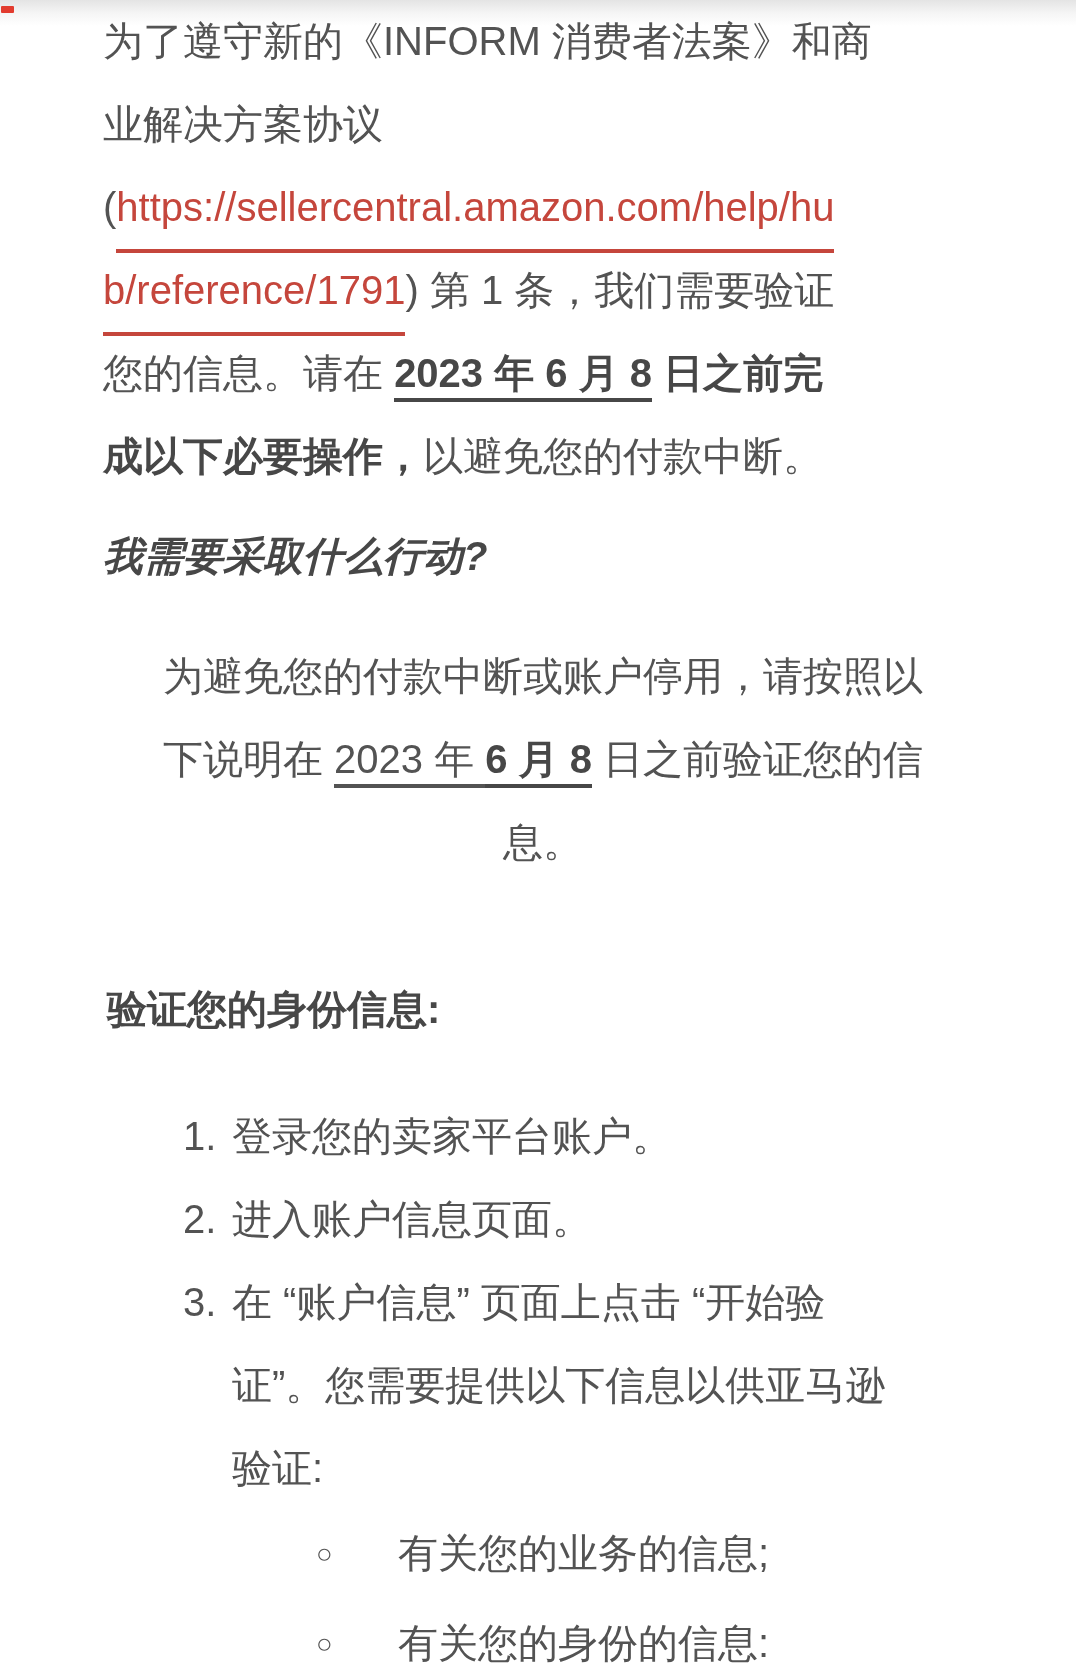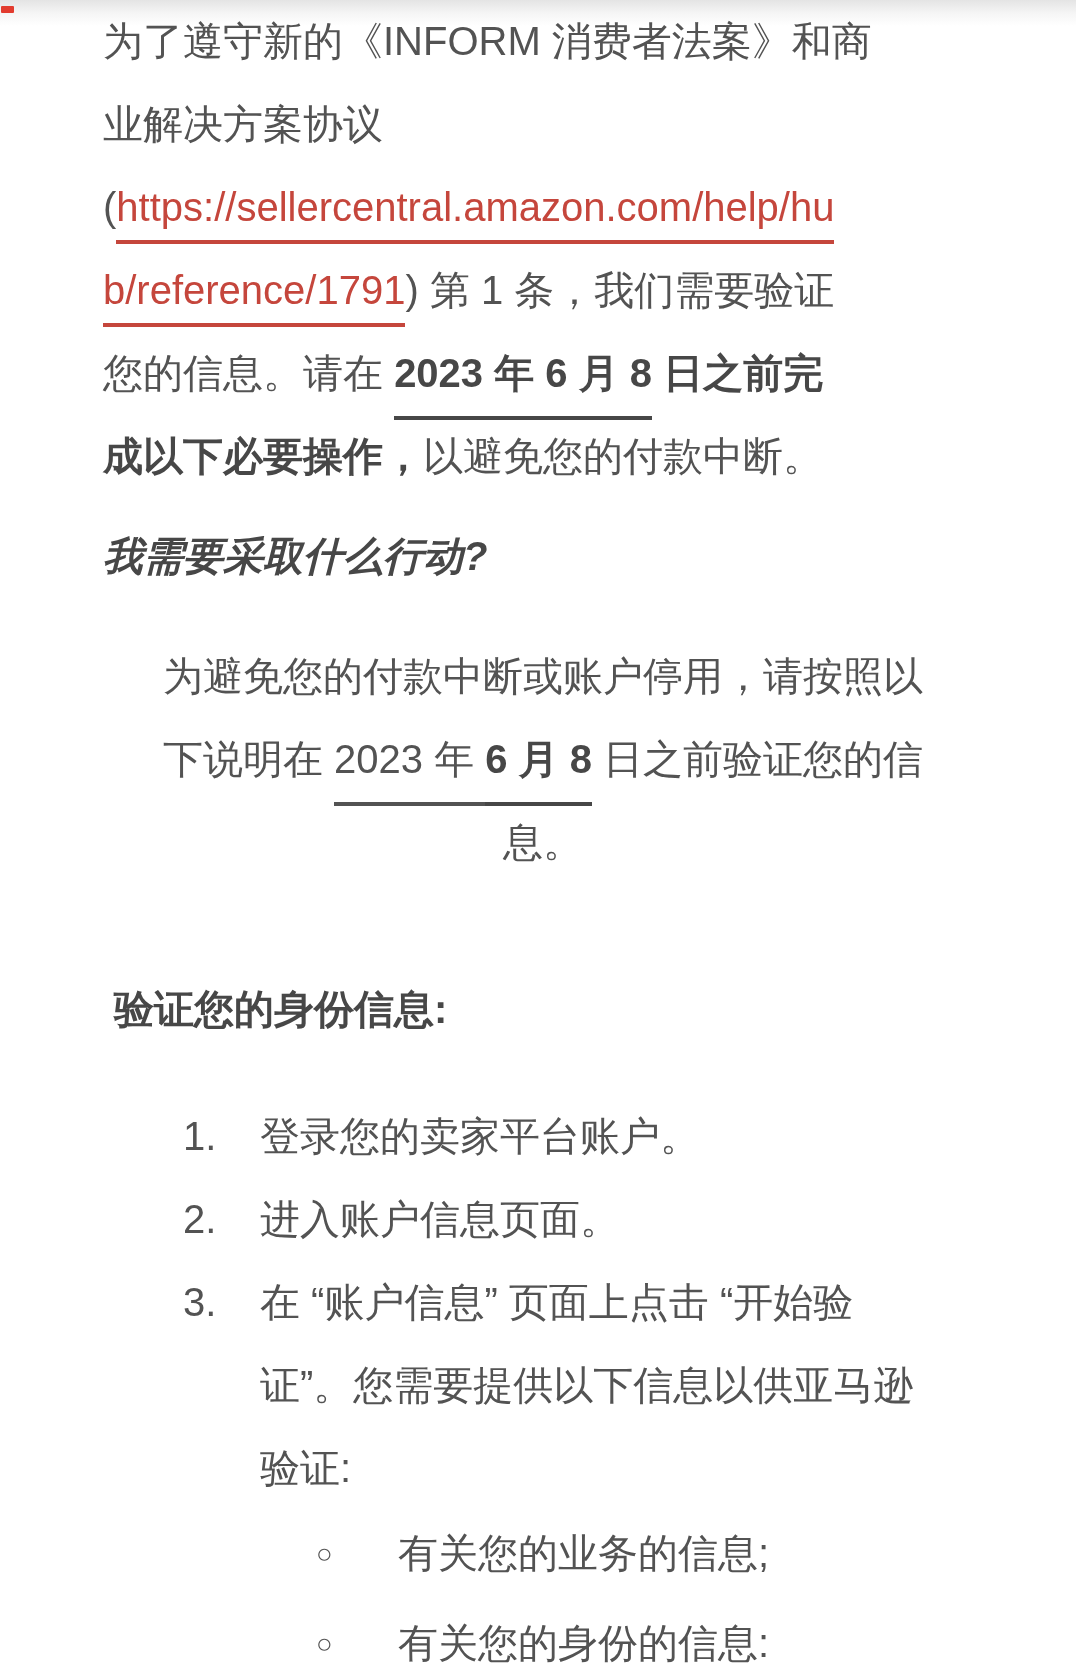--- a/index.html
+++ b/index.html
@@ -28,36 +28,36 @@
   .content{
     position:absolute;left:103px;top:0;width:880px;
     color:var(--text);
     font-size:40px;line-height:83px;
     word-break:keep-all;
   }
   .content span,.content a{white-space:nowrap;}
   .para1{margin:0 0 17px 0;}
   .h-actions{margin:0 0 37px 0;font-size:40px;font-weight:bold;color:var(--heading);line-height:83px;font-style:italic;}
   .para2{margin:0 0 84px 0;text-align:center;}
-  .h-verify{margin:0 0 44px 11px;font-size:40px;font-weight:bold;color:var(--heading);line-height:83px;}
+  .h-verify{margin:0 0 44px 4px;font-size:40px;font-weight:bold;color:var(--heading);line-height:83px;}
   .steps{margin:0;padding:0;}
   .step{display:flex;}
   .step-num{margin-left:80px;min-width:49px;flex:0 0 auto;}
-  .step-body{flex:1 1 auto;margin-left:28px;}
+  .step-body{flex:1 1 auto;}
   .sub-bullets{margin-top:2px;}
   .bullet{display:flex;}
   .bullet + .bullet{margin-top:7px;}
   .bullet-marker{
     margin-left:213px;min-width:34px;flex:0 0 auto;
     font-size:28px;line-height:83px;
   }
   .bullet-text{flex:1 1 auto;margin-left:48px;}
   .b{font-weight:bold;color:var(--heading);}
-  .u{border-bottom:4px solid currentColor;padding-bottom:21px;}
-  a.link{color:var(--link);text-decoration:none;border-bottom:4px solid var(--link);padding-bottom:11px;cursor:pointer;}
+  .u{border-bottom:4px solid currentColor;padding-bottom:3px;}
+  a.link{color:var(--link);text-decoration:none;border-bottom:4px solid var(--link);padding-bottom:20px;cursor:pointer;}
 </style>
 </head>
 <body>
 
 <div class="top-fade"></div>
 <div class="corner-artifact"></div>
 
 <div class="content">
 
   <p class="para1"><span>为了遵守新的《INFORM 消费者法案》和商</span><br><span>业解决方案协议</span><br><span>(</span><a class="link">https://sellercentral.amazon.com/help/hu</a><br><a class="link">b/reference/1791</a><span>) 第 1 条，我们需要验证</span><br><span>您的信息。请在 </span><span class="b u">2023 年 6 月 8</span><span class="b"> 日之前完</span><br><span class="b">成以下必要操作，</span><span>以避免您的付款中断。</span></p>

